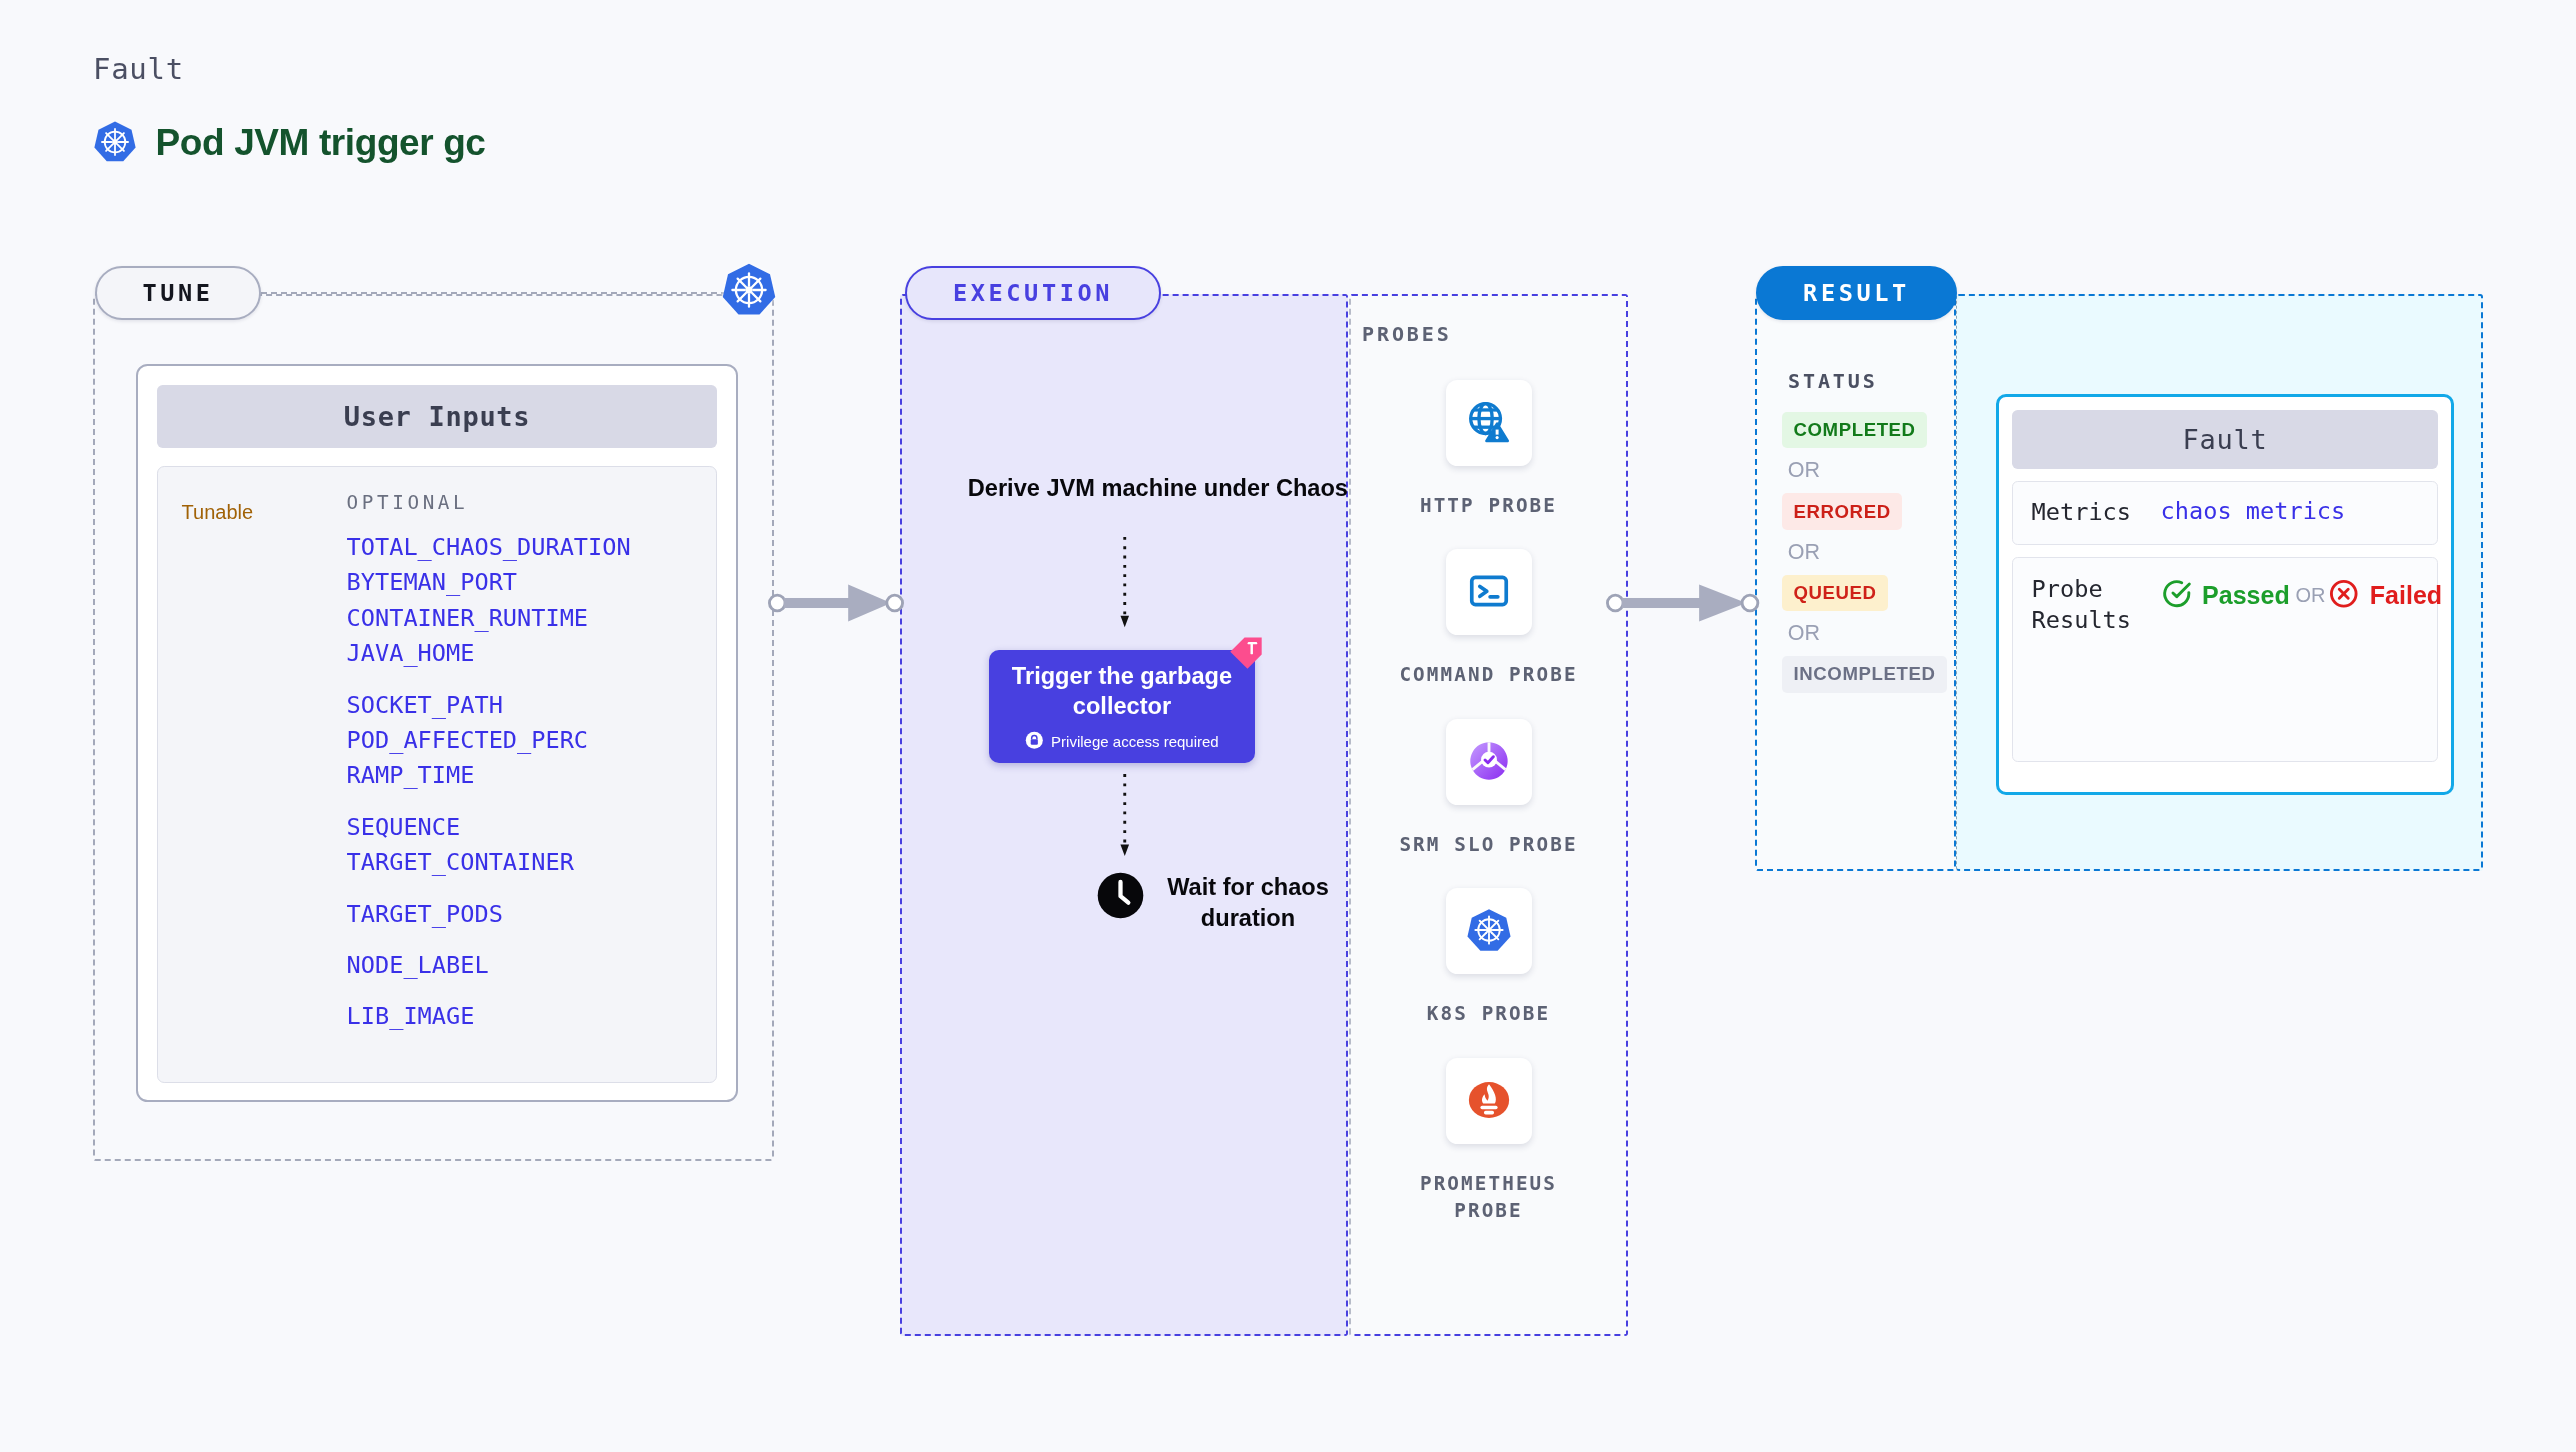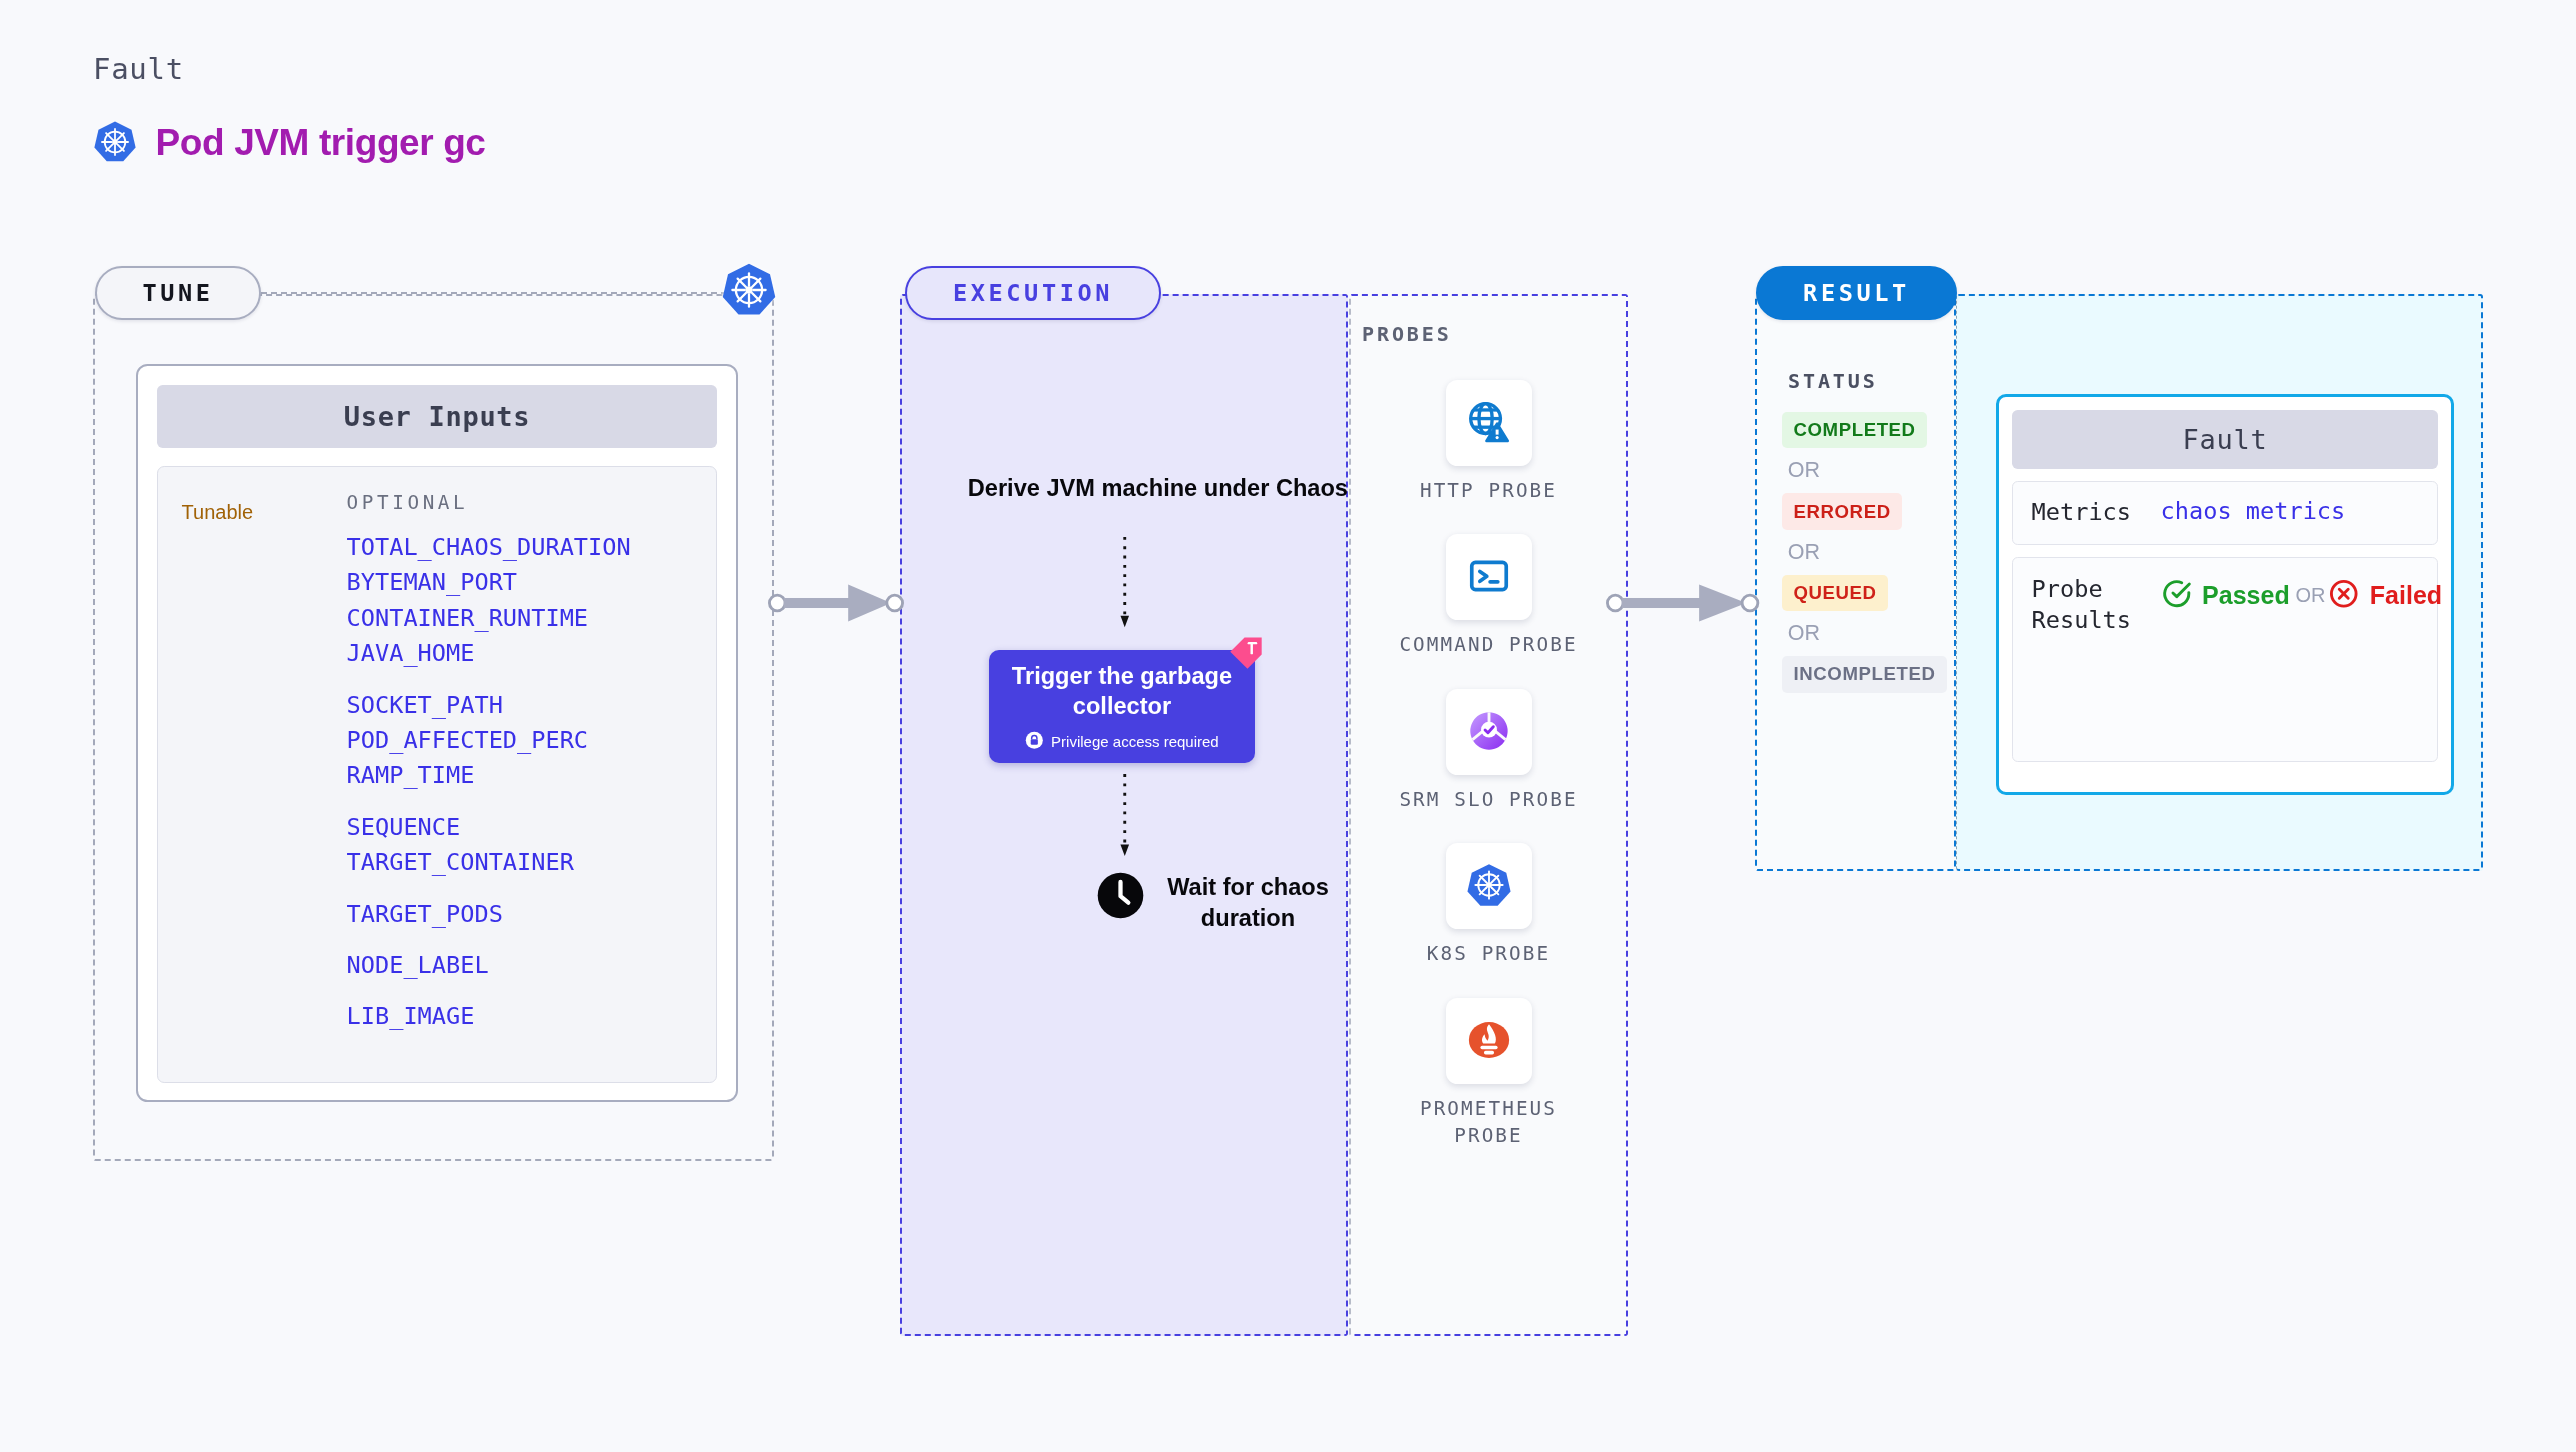--- a/index.html
+++ b/index.html
@@ -15,21 +15,21 @@
   .hdr-fault {
     position: absolute; left: 93px; top: 52px;
     font-family: "DejaVu Sans Mono", monospace;
     font-size: 29px; color: #4b4f63; letter-spacing: 0.7px;
   }
   .hdr-title-row {
     position: absolute; left: 93px; top: 120px;
     display: flex; align-items: center; gap: 18.6px;
   }
   .hdr-title {
-    font-size: 37px; font-weight: 700; color: #a21caf;
+    font-size: 37px; font-weight: 700; color: #14532d;
     letter-spacing: -0.4px;
   }
   .k8s-logo { display: block; }
 
   
   .pill {
     position: absolute; display: flex; align-items: center; justify-content: center;
     border-radius: 716px;
     font-family: "DejaVu Sans Mono", monospace;
     font-weight: 700; letter-spacing: 3.6px;
@@ -172,23 +172,23 @@
     position: absolute; left: 1349px; top: 380px; width: 279px;
     display: flex; flex-direction: column; align-items: center; gap: 30px;
   }
   .probe-item { display: flex; flex-direction: column; align-items: center; width: 215px; }
   .probe-tile {
     width: 86px; height: 86px; background: #ffffff; border-radius: 11.5px;
     display: flex; align-items: center; justify-content: center;
     box-shadow: 0 2.1px 6.4px rgba(30,40,80,0.13);
   }
   .probe-name {
-    margin-top: 11px; text-align: center;
-    font-family: "DejaVu Sans Mono", monospace;
-    font-size: 19.3px; color: #5d6274; letter-spacing: 2.1px; line-height: 1.42;
+    margin-top: 26px; text-align: center;
+    font-family: "DejaVu Sans Mono", monospace;
+    font-size: 19.3px; color: #5d6274; letter-spacing: 2.1px; line-height: 1.42; font-weight: bold;
   }
 
   
   .status-label {
     position: absolute; left: 1788px; top: 369px;
     font-family: "DejaVu Sans Mono", monospace;
     font-size: 20px; color: #4b5062; letter-spacing: 2.9px; font-weight: 700;
   }
   .status-list {
     position: absolute; left: 1782px; top: 412px; width: 165px;

